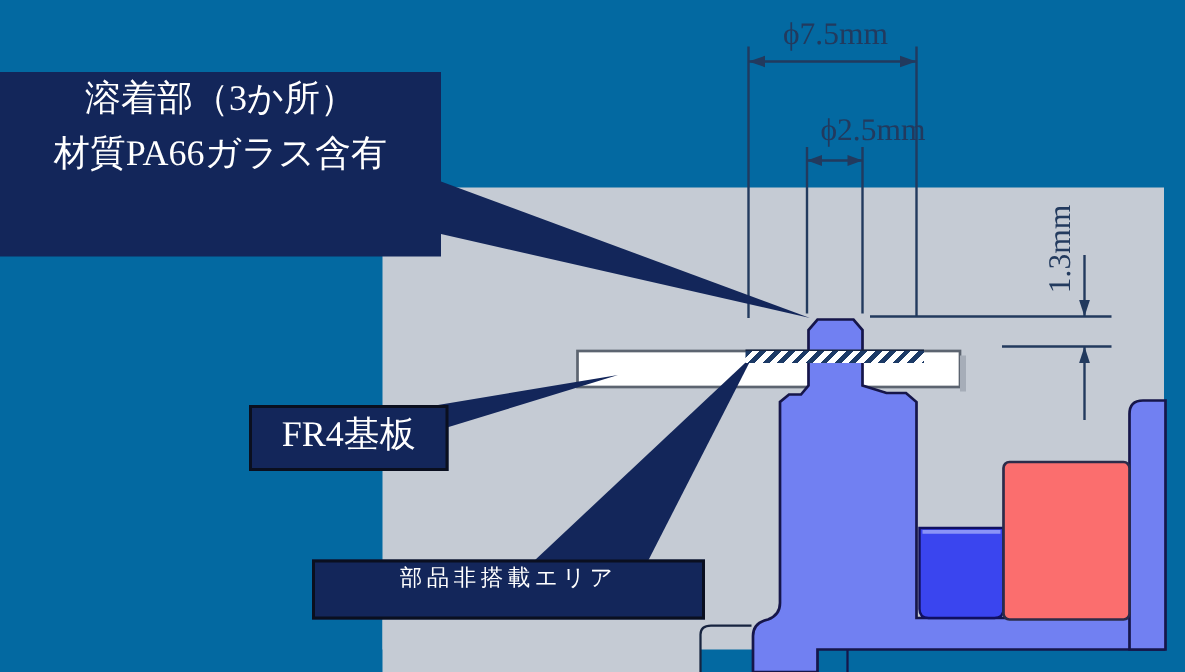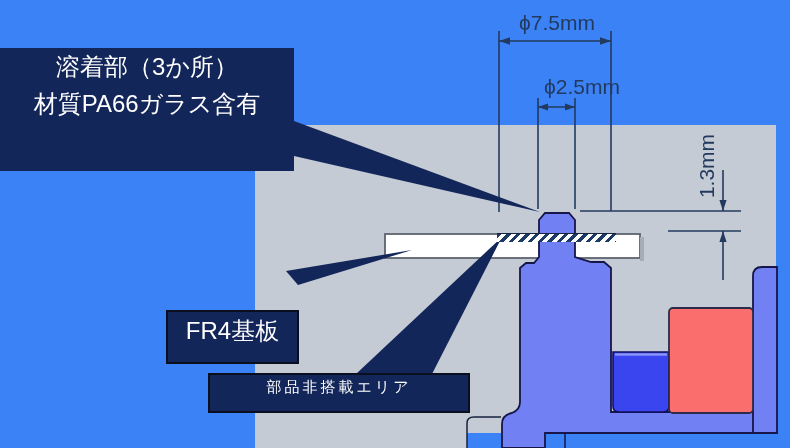--- a/index.html
+++ b/index.html
@@ -1,27 +1,27 @@
 <!DOCTYPE html>
 <html><head>
 <meta charset="utf-8">
 <style>
   html,body{margin:0;padding:0;background:#ffffff;}
   .stage{
-    position:relative;width:790px;height:448px;background:#3b82f6;overflow:hidden;
-    font-family:Liberation Sans, sans-serif;
+    position:relative;width:790px;height:448px;background:#0369a1;overflow:hidden;
+    font-family:Liberation Serif, serif;
   }
   .stage svg{position:absolute;left:0;top:0;}
   .callout{
     position:absolute;background:#13265a;color:#ffffff;
     display:flex;flex-direction:column;align-items:center;justify-content:flex-start;
     box-sizing:border-box;text-align:center;line-height:1.55;
   }
   .callout-weld{left:0px;top:48px;width:294px;height:123px;font-size:24px;}
-  .callout-board{left:166px;top:270px;width:133px;height:54px;font-size:24px;border:2px solid #0a0f1f;margin-top:40px;}
+  .callout-board{left:166px;top:270px;width:133px;height:44px;font-size:24px;border:2px solid #0a0f1f;}
   .callout-nocomp{left:208px;top:373px;width:262px;height:40px;font-size:15px;border:2px solid #0a0f1f;letter-spacing:3px;}
   .dim-text{font-size:21px;fill:#223a5e;}
   .hatch-strip{
     position:absolute;left:497px;top:233px;width:119px;height:9px;
     background:repeating-linear-gradient(135deg,#1c3a66 0px,#1c3a66 3.2px,#ffffff 3.2px,#ffffff 6.8px);
     border-top:1.6px solid #16233f;box-sizing:border-box;
   }
 </style>
 </head>
 <body>

